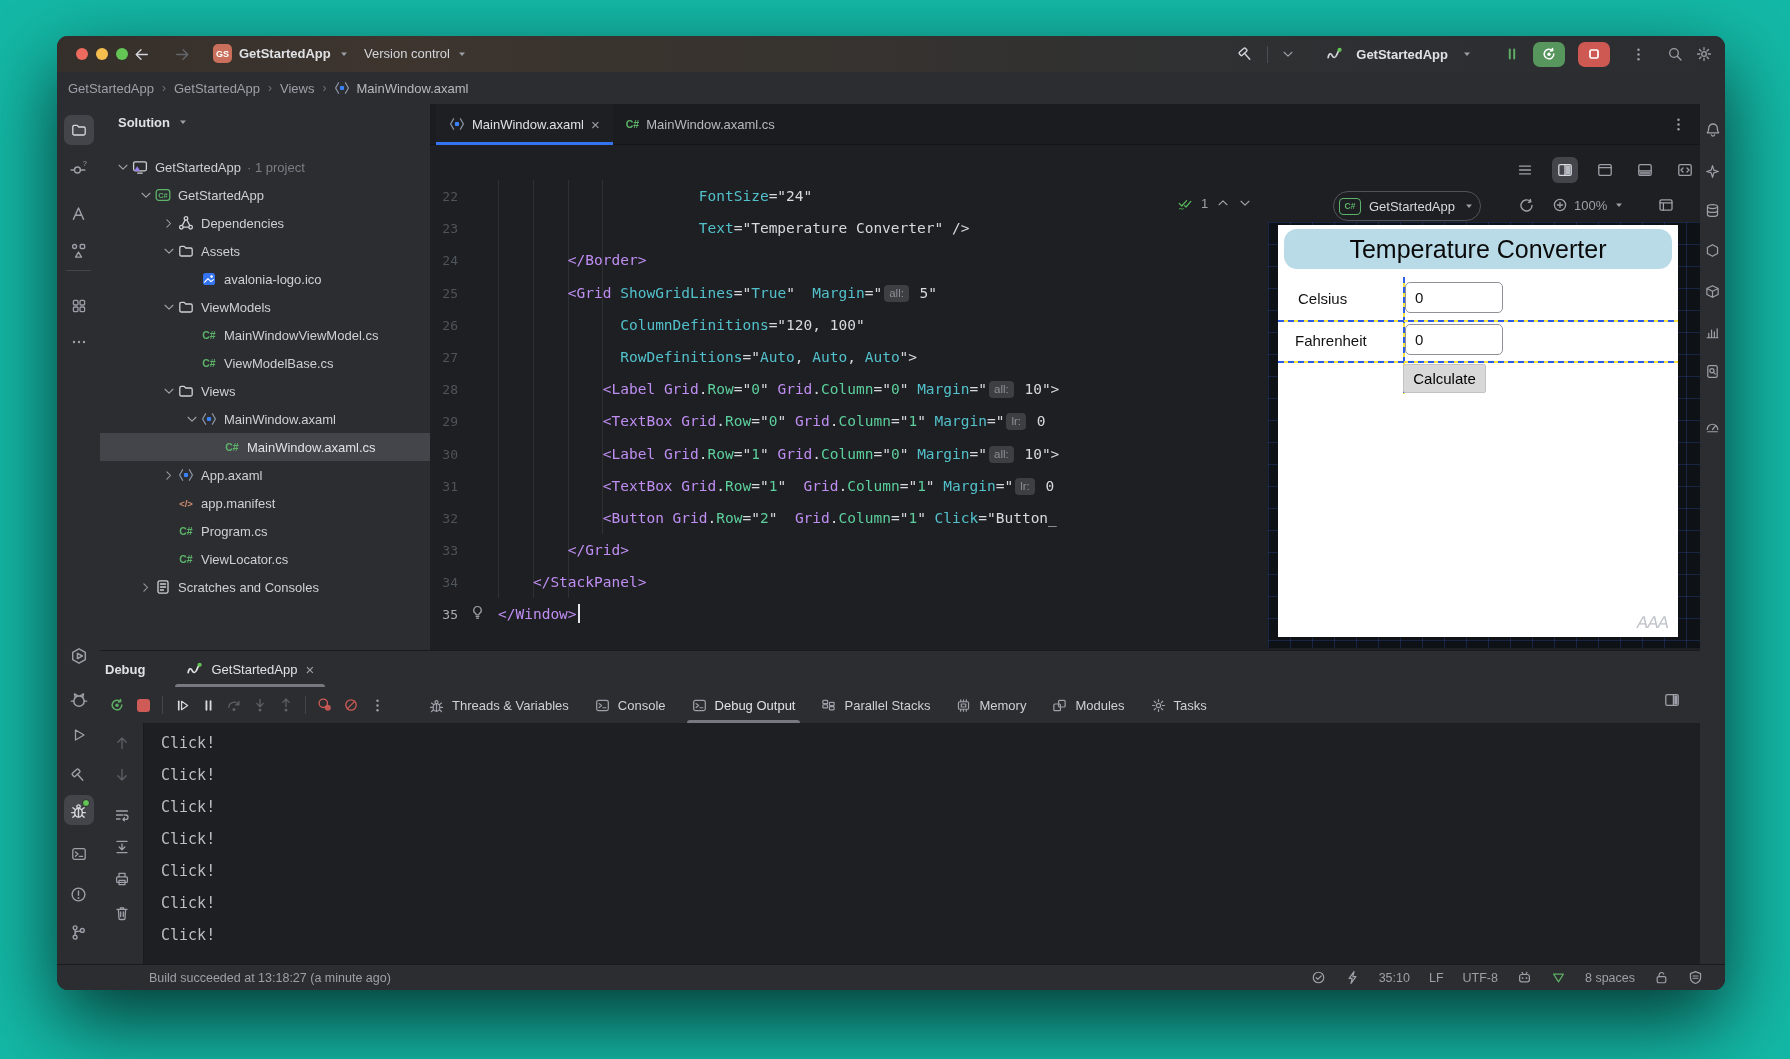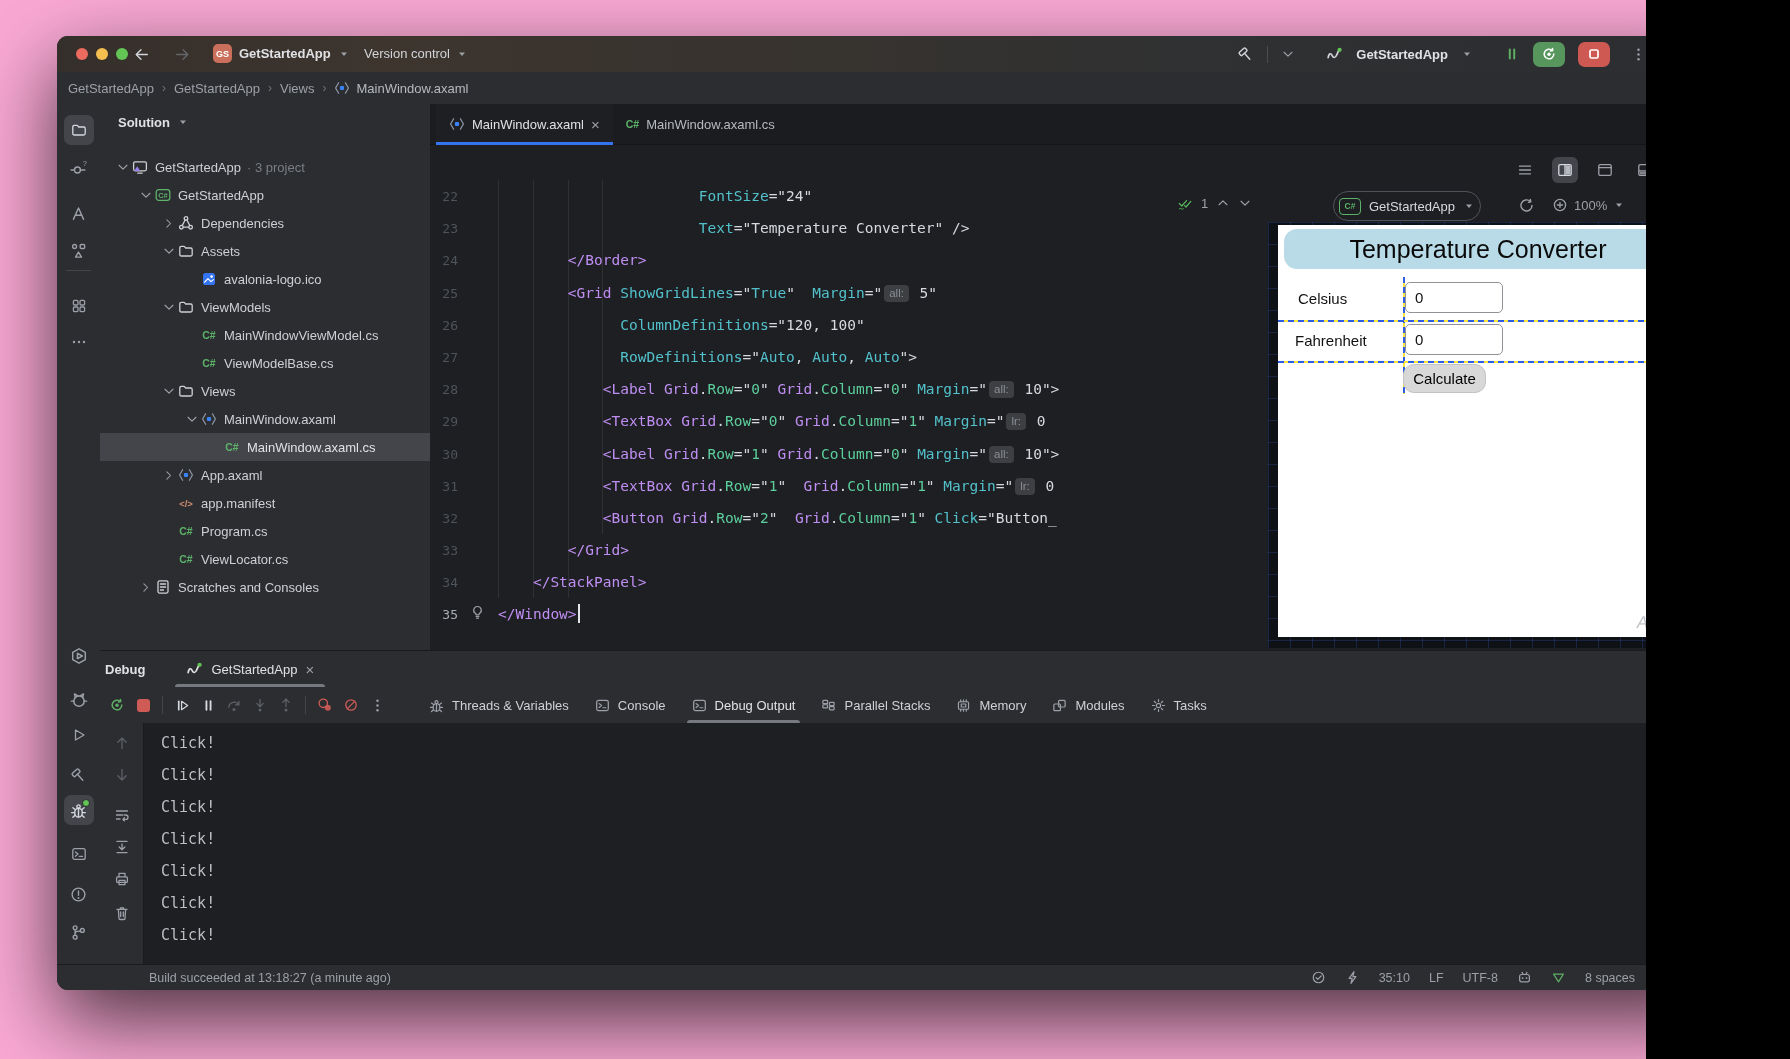--- a/index.html
+++ b/index.html
@@ -1,16 +1,16 @@
 <!DOCTYPE html>
 <html><head>
 <meta charset="utf-8">
 <style>
   html,body{margin:0;padding:0;background:#000}
-  .stage{position:relative;width:1646px;height:1059px;background:#f9a8d4;overflow:hidden;font-family:"Liberation Sans",sans-serif}
+  .stage{position:relative;width:1790px;height:1059px;background:#14b8a6;overflow:hidden;font-family:"Liberation Sans",sans-serif}
   .win{position:absolute;left:57px;top:36px;width:1668px;height:954px;background:#2b2d30;border-radius:11px;overflow:hidden;
        box-shadow:0 30px 80px rgba(0,0,0,.7);font-size:13px;color:#ced0d6}
   svg{display:block}
   .ic{display:inline-flex;align-items:center;justify-content:center}
 
   
   .titlebar{position:absolute;top:0;left:0;right:0;height:36px;
     background:linear-gradient(90deg,#352f2b 0%,#3d352e 20%,#37332f 45%,#2e3032 72%,#2b2d30 100%)}
   .traffic{position:absolute;left:19px;top:12px;display:flex;gap:8px}
   .tl{width:12px;height:12px;border-radius:50%}
@@ -100,21 +100,21 @@
      background-size:22px 22px}
   .pwin{position:absolute;left:10px;top:3px;width:400px;height:412px;background:#fff;color:#111}
   .phead{position:absolute;left:6px;top:4px;right:6px;height:40px;background:#b9dbe7;border-radius:13px;
          display:flex;align-items:center;justify-content:center;font-size:25px;color:#0a0a0a}
   .pvline{position:absolute;left:125px;top:52px;width:2px;height:117px;
           background:repeating-linear-gradient(180deg,#2d5de0 0 6px,#f7e33c 6px 10px)}
   .phline{position:absolute;left:0;right:0;height:2px;background:repeating-linear-gradient(90deg,#2d5de0 0 6px,#f7e33c 6px 10px)}
   .plab{position:absolute;font-size:15px}
   .ptb{position:absolute;left:127px;width:98px;height:31px;background:#fff;border:1.5px solid #8f9398;border-radius:5px;
        font-size:15px;display:flex;align-items:center;padding-left:9px;box-sizing:border-box}
-  .pbtn{position:absolute;left:125px;top:139px;width:83px;height:29px;background:#d8d8d8;border:1px solid #c3c3c3;border-radius:11px;
+  .pbtn{position:absolute;left:125px;top:139px;width:83px;height:29px;background:#d8d8d8;border:1px solid #c3c3c3;border-radius:2px;
         display:flex;align-items:center;justify-content:center;font-size:15px;color:#000;box-sizing:border-box}
   .pwm{position:absolute;right:10px;bottom:4px;font-size:17px;color:#bfc3c9;transform:skewX(-10deg);letter-spacing:-1px}
 
   
   .dbg{position:absolute;left:43px;top:614px;width:1600px;height:315px;background:#2b2d30;border-top:1px solid #1a1b1e}
   .dbg-h{position:absolute;top:0;left:0;right:0;height:36px;display:flex;align-items:center}
   .dbg-title{margin-left:5px;font-weight:700;color:#dfe1e5}
   .sess{margin-left:30px;height:36px;display:flex;align-items:center;gap:8px;position:relative;padding:0 11px;color:#dfe1e5}
   .sess::after{content:"";position:absolute;left:0;right:0;bottom:0;height:3px;background:#76797f;border-radius:3px 3px 0 0}
   .dbg-t{position:absolute;top:36px;left:0;right:0;height:36px;display:flex;align-items:center;padding-left:4px}
@@ -431,21 +431,21 @@
               </svg>
             </span>
             <span class="ic tico">
               <svg viewBox="0 0 16 16" width="16" height="16" fill="none" stroke="currentColor" stroke-width="1.3" stroke-linecap="round" stroke-linejoin="round">
                 <rect x="1.6" y="2.8" width="12.8" height="9" rx="1.5"></rect>
                 <path d="M5.8 14.2 h4.4"></path>
                 <polygon points="5.2,7.2 8.2,12 2.2,12" fill="#9d7ef0" stroke="none"></polygon>
               </svg>
             </span>
             <span>GetStartedApp</span>
-            <span class="tbadge">· 3 project</span>
+            <span class="tbadge">· 1 project</span>
           </div>
           <div class="trow" style="padding-left: 37px;">
             <span class="chev">
               <svg viewBox="0 0 16 16" width="14" height="14" fill="none" stroke="currentColor" stroke-width="1.3" stroke-linecap="round" stroke-linejoin="round">
                 <polyline points="3.5,6 8,10.5 12.5,6"></polyline>
               </svg>
             </span>
             <span class="ic tico">
               <svg viewBox="0 0 16 16" width="16" height="16" fill="none" stroke="currentColor" stroke-width="1.3" stroke-linecap="round" stroke-linejoin="round">
                 <rect x="1.2" y="2.6" width="13.6" height="10.8" rx="2.6" stroke="#5db36a"></rect>

